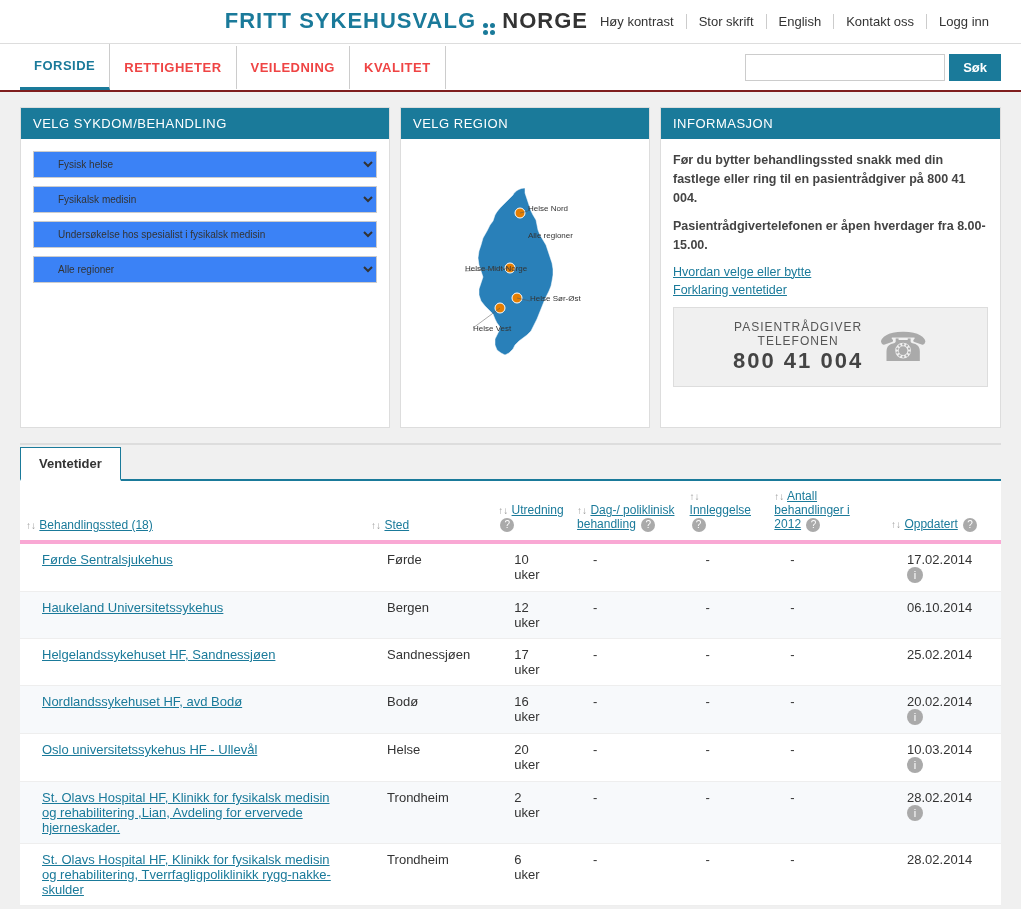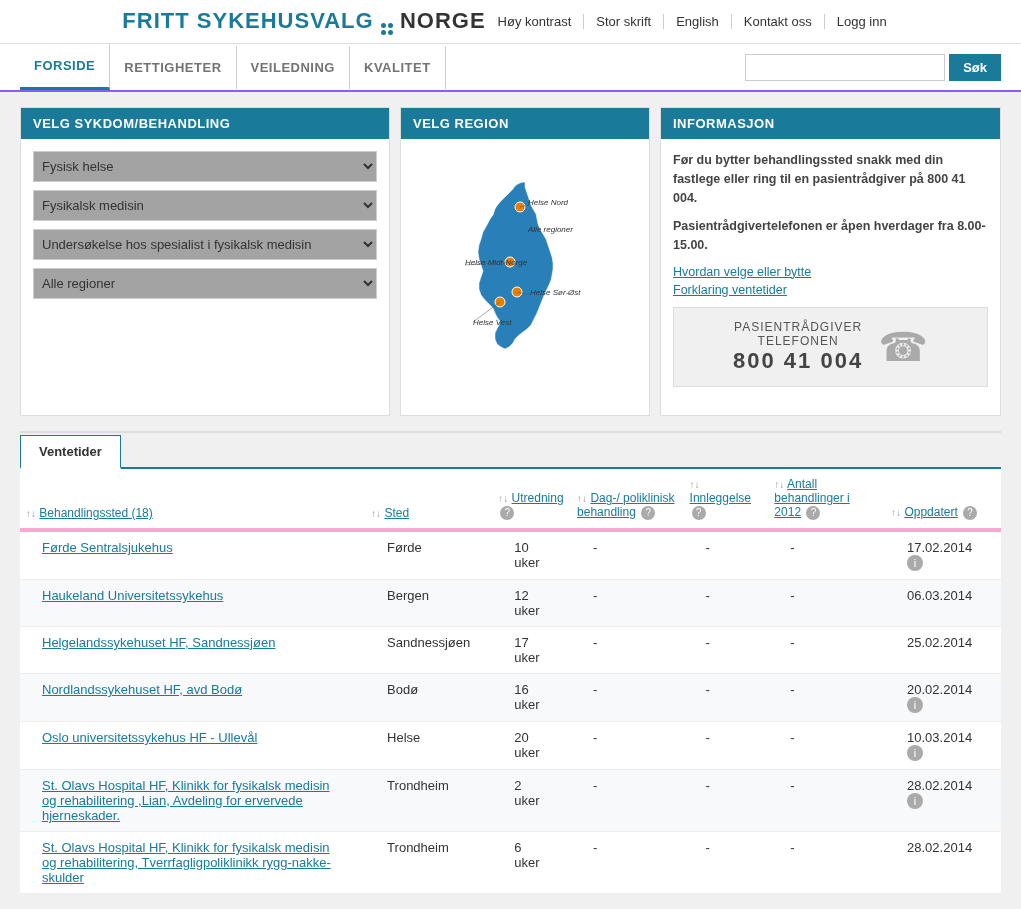--- a/index.html
+++ b/index.html
@@ -4,21 +4,21 @@
   <style>
     * { box-sizing: border-box; margin: 0; padding: 0; }
     body { font-family: Arial, sans-serif; font-size: 13px; background: #f0f0f0; color: #333; }
 
     
     .top-bar {
       background: #fff;
       border-bottom: 1px solid #ddd;
       padding: 8px 20px;
       display: flex;
-      justify-content: center;
+      justify-content: flex-end;
       align-items: center;
     }
     .logo {
       display: flex;
       align-items: center;
       gap: 8px;
     }
     .logo-text {
       font-size: 22px;
       font-weight: bold;
@@ -38,36 +38,36 @@
       color: #333;
       text-decoration: none;
       padding: 0 12px;
       border-left: 1px solid #ccc;
     }
     .top-nav a:first-child { border-left: none; }
 
     
     .main-nav {
       background: #fff;
-      border-bottom: 2px solid #8b5cf6;
+      border-bottom: 2px solid #7f1d1d;
       padding: 0 20px;
       display: flex;
       align-items: center;
       justify-content: space-between;
     }
     .nav-links {
       display: flex;
       align-items: center;
       gap: 0;
     }
     .nav-link {
       padding: 14px 14px;
       font-size: 13px;
       font-weight: bold;
-      color: #737373;
+      color: #ef4444;
       text-decoration: none;
       border-right: 1px solid #ccc;
       letter-spacing: 0.5px;
     }
     .nav-link:first-child { border-left: none; }
     .nav-link.active { color: #1a7a9a; border-bottom: 3px solid #1a7a9a; }
     .search-area {
       display: flex;
       align-items: center;
       gap: 4px;
@@ -96,43 +96,43 @@
     }
 
     
     .panel {
       background: #fff;
       border: 1px solid #ddd;
     }
     .panel-header {
       background: #1a7a9a;
       color: #fff;
-      font-weight: bold;
+      font-weight: normal;
       font-size: 13px;
       padding: 8px 12px;
       letter-spacing: 0.5px;
     }
     .panel-body {
       padding: 12px;
     }
 
     
     .left-panel {
       width: 370px;
       flex-shrink: 0;
     }
     .select-row {
       margin-bottom: 8px;
     }
     .select-row select {
       width: 100%;
-      padding: 6px 4px;
+      padding: 6px 20px;
       border: 1px solid #ccc;
-      font-size: 13px;
-      background: #a3a3a3;
+      font-size: 10px;
+      background: #3b82f6;
       color: #333;
     }
 
     
     .middle-panel {
       width: 250px;
       flex-shrink: 0;
     }
     .map-container {
       width: 100%;
@@ -352,21 +352,21 @@
       <div class="select-row">
         <select>
           <option>Alle regioner</option>
         </select>
       </div>
     </div>
   </div>
 
   <div class="panel middle-panel">
     <div class="panel-header">VELG REGION</div>
-    <div class="panel-body" style="padding:8px;font-style:italic;">
+    <div class="panel-body" style="padding:14px;">
       <div class="map-container">
         <svg viewBox="0 0 160 200" width="160" height="200">
 
           <path d="M80,5 C75,5 70,8 68,12 L62,18 L58,22 C55,25 52,28 50,32 L48,38 L45,42 L42,48 L38,55 L36,62 L34,68 L33,75 L34,82 L36,88 L38,94 L36,100 L34,106 L34,112 L36,118 L40,123 L44,127 L48,131 L50,136 L52,140 L55,144 L54,148 L52,152 L50,156 L50,162 L52,167 L56,170 L60,172 L64,170 L68,166 L70,162 L74,158 L78,155 L82,152 L86,148 L88,144 L90,140 L92,136 L94,131 L96,126 L98,121 L100,116 L102,112 L104,108 L106,103 L107,98 L108,92 L108,86 L107,80 L105,74 L103,68 L101,62 L98,57 L95,52 L93,47 L92,42 L91,37 L88,32 L86,28 L84,22 L82,16 L80,10 Z" fill="#2980b9" stroke="#fff" stroke-width="0.5"></path>
 
           <circle cx="75" cy="30" r="5" fill="#e67e00" stroke="#fff" stroke-width="1"></circle>
           <circle cx="65" cy="85" r="5" fill="#e67e00" stroke="#fff" stroke-width="1"></circle>
           <circle cx="55" cy="125" r="5" fill="#e67e00" stroke="#fff" stroke-width="1"></circle>
           <circle cx="72" cy="115" r="5" fill="#e67e00" stroke="#fff" stroke-width="1"></circle>
 
@@ -460,21 +460,21 @@
     <td>-</td>
     <td>17.02.2014 <span class="info-btn">i</span></td>
   </tr>
         <tr>
     <td><a href="#">Haukeland Universitetssykehus</a></td>
     <td>Bergen</td>
     <td>12 uker</td>
     <td>-</td>
     <td>-</td>
     <td>-</td>
-    <td>06.03.2014</td>
+    <td>06.10.2014</td>
   </tr>
         <tr>
     <td><a href="#">Helgelandssykehuset HF, Sandnessjøen</a></td>
     <td>Sandnessjøen</td>
     <td>17 uker</td>
     <td>-</td>
     <td>-</td>
     <td>-</td>
     <td>25.02.2014</td>
   </tr>

